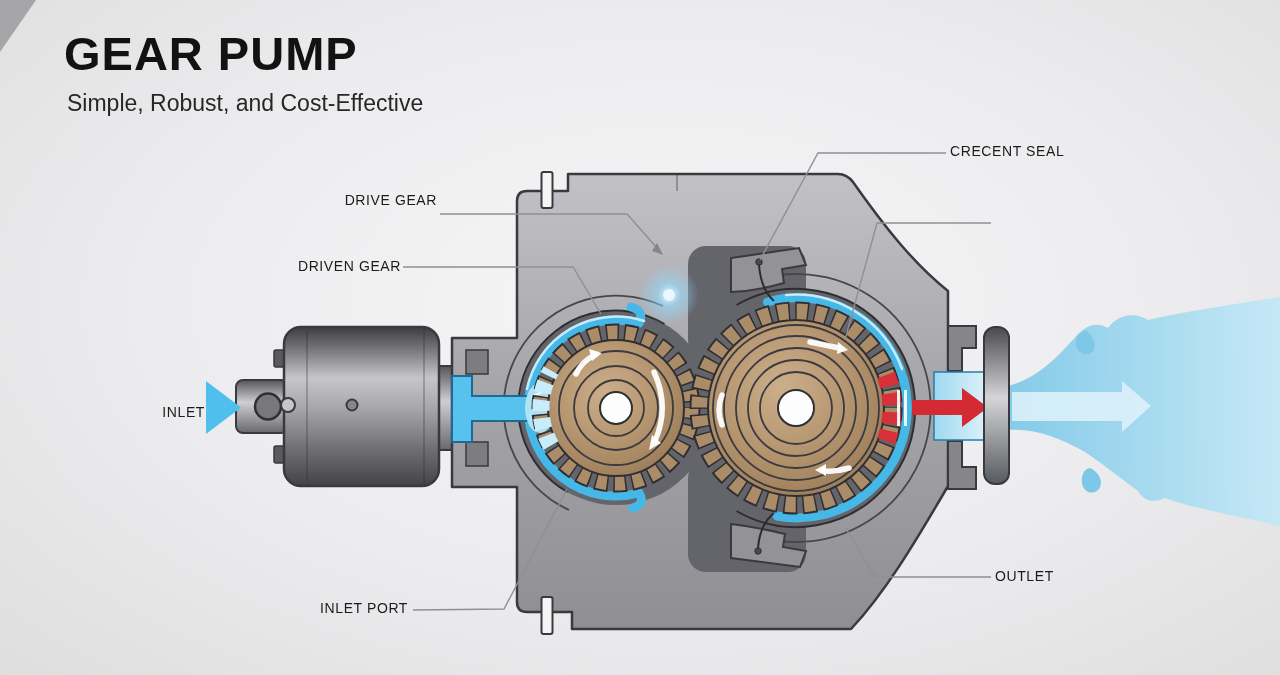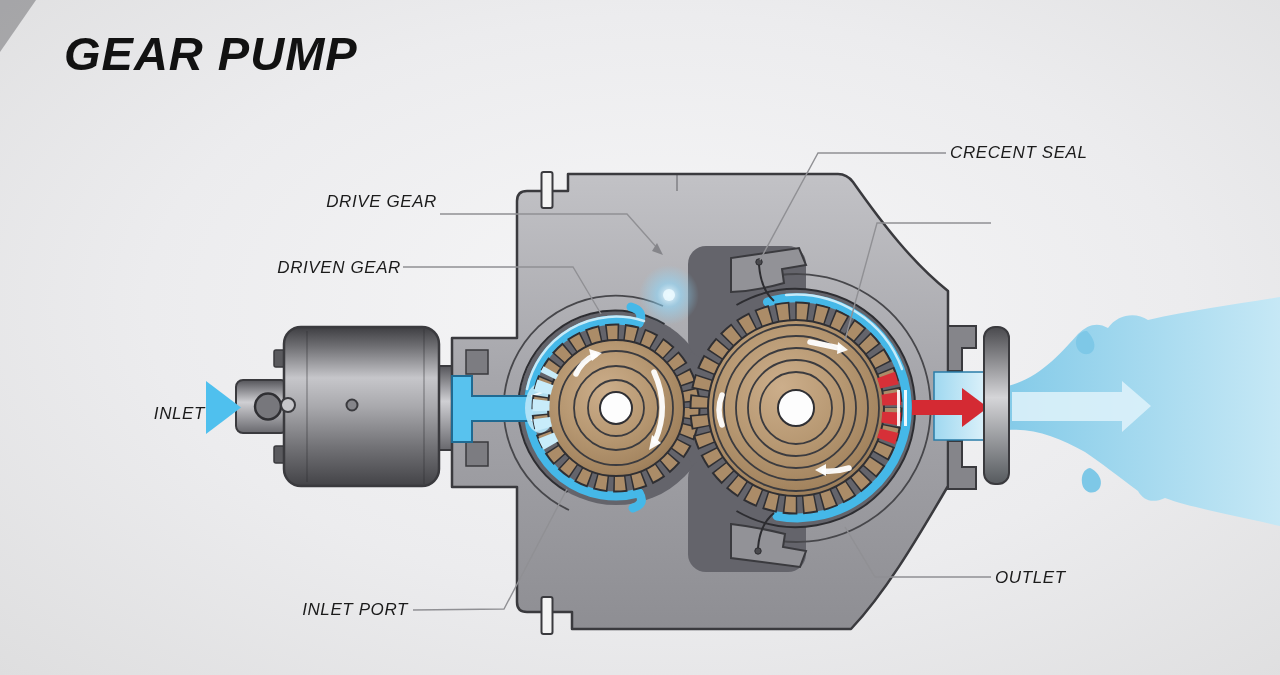--- a/index.html
+++ b/index.html
@@ -1,24 +1,24 @@
 <!DOCTYPE html>
 <html><head>
 <meta charset="utf-8">
 <style>
   html,body{margin:0;padding:0;}
   body{width:1280px;height:675px;overflow:hidden;
        font-family:"Liberation Sans",sans-serif;
        background:radial-gradient(ellipse at 52% 45%, #f6f6f7 0%, #ececee 55%, #dededf 100%);}
-  .stage{position:relative;width:1280px;height:675px;font-style:italic;}
+  .stage{position:relative;width:1280px;height:675px;}
   svg{position:absolute;left:0;top:0;}
   .title{position:absolute;left:64px;top:26px;font-size:47px;font-weight:bold;
          letter-spacing:1px;color:#121212;white-space:nowrap;}
   .subtitle{position:absolute;left:67px;top:90px;font-size:23px;color:#272727;white-space:nowrap;}
-  .lbl{position:absolute;font-size:17px;letter-spacing:.6px;color:#1b1b1b;white-space:nowrap;}
+  .lbl{position:absolute;font-size:14px;letter-spacing:.6px;color:#1b1b1b;white-space:nowrap;}
   #lbl-drive-gear{right:843px;top:192px;}
   #lbl-driven-gear{right:879px;top:258px;}
   #lbl-crecent-seal{left:950px;top:143px;}
   #lbl-cressent-seal{left:995px;top:214px;}
   #lbl-inlet{right:1075px;top:396px;margin-top:8px;}
   #lbl-inlet-port{right:872px;top:600px;text-align:center;}
   #lbl-outlet{left:995px;top:568px;}
 </style>
 </head>
 <body>
@@ -223,19 +223,20 @@
     <path d="M 403 267 L 573 267 L 601 314"></path>
     <path d="M 946 153 L 818 153 L 760 260"></path>
     <path d="M 991 223 L 877 223 L 845 340"></path>
     <path d="M 413 610 L 504 609 L 567 489"></path>
     <path d="M 991 577 L 875 577 L 845 527"></path>
   </g>
   <polygon points="663,255 652,251 657,243" fill="#85858a"></polygon>
 </svg>
 
   <div class="title">GEAR PUMP</div>
+  <div class="subtitle">Simple, Robust, and Cost-Effective</div>
   <div class="lbl" id="lbl-drive-gear">DRIVE GEAR</div>
   <div class="lbl" id="lbl-driven-gear">DRIVEN GEAR</div>
   <div class="lbl" id="lbl-crecent-seal">CRECENT SEAL</div>
   <div class="lbl" id="lbl-inlet">INLET</div>
   <div class="lbl" id="lbl-inlet-port">INLET PORT</div>
   <div class="lbl" id="lbl-outlet">OUTLET</div>
 </div>
 
 </body></html>

